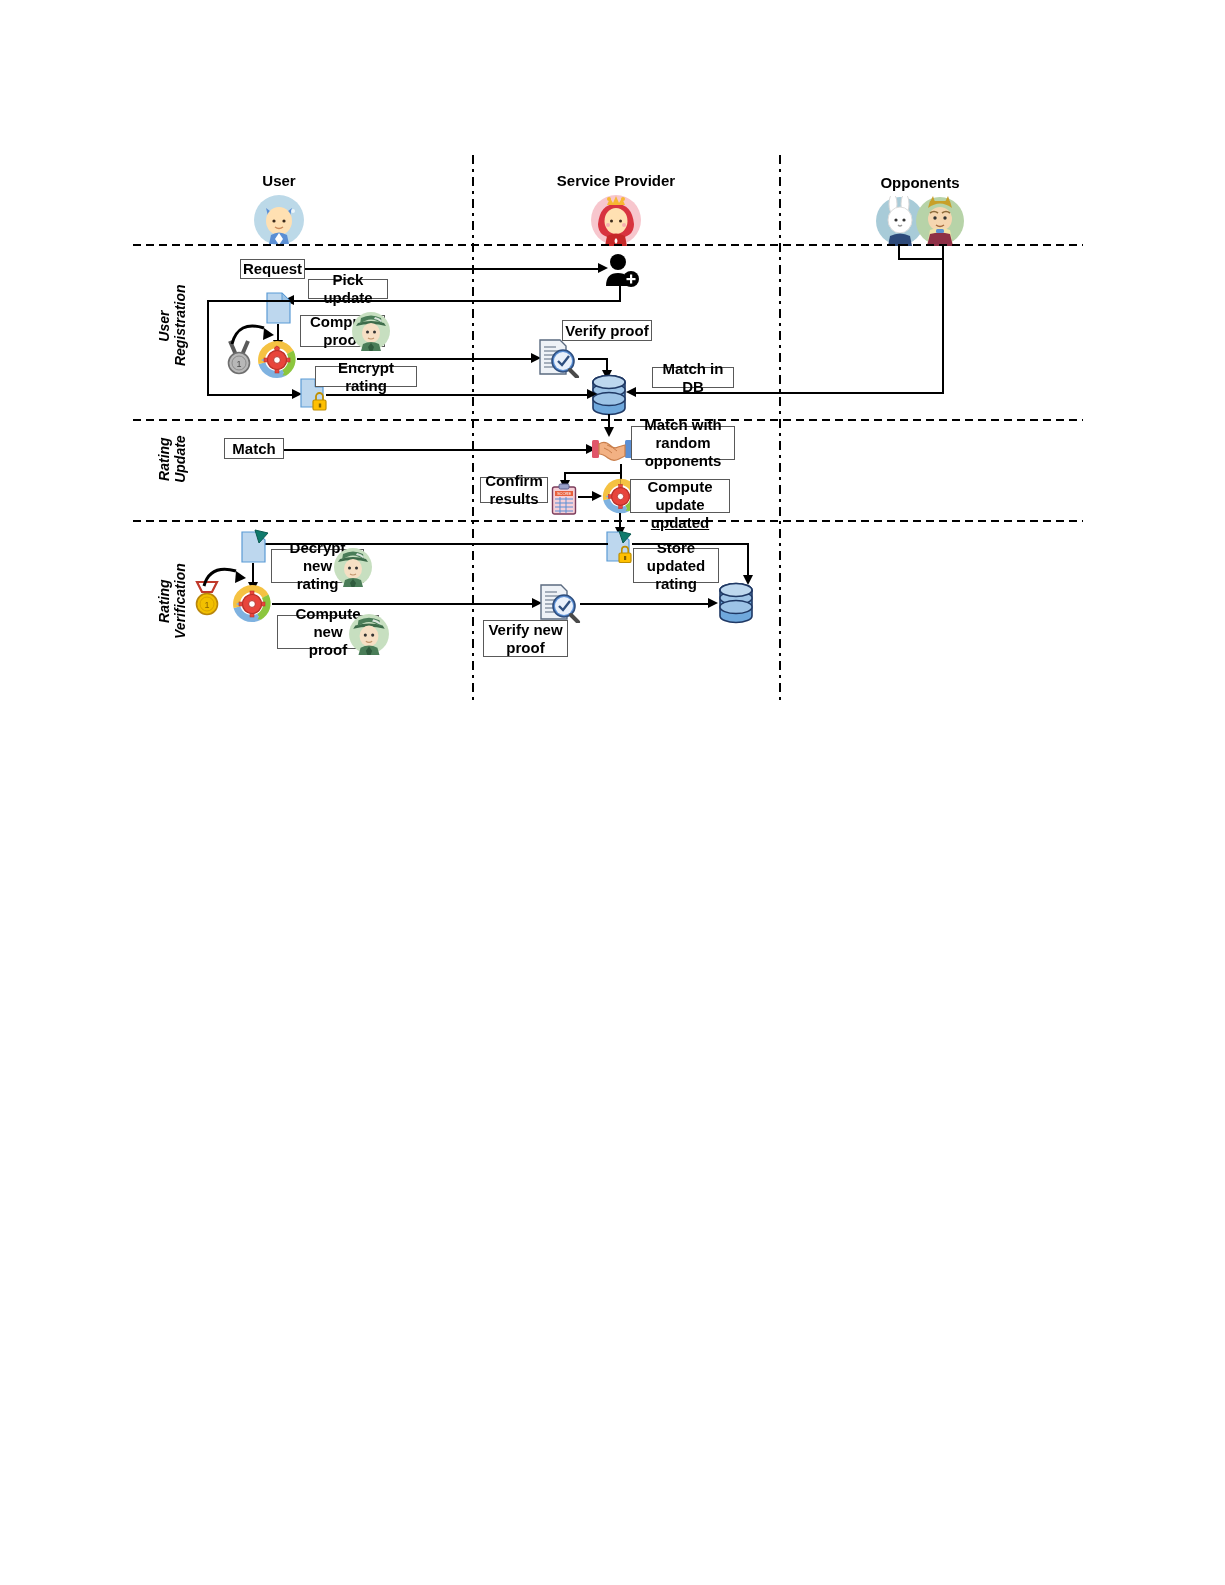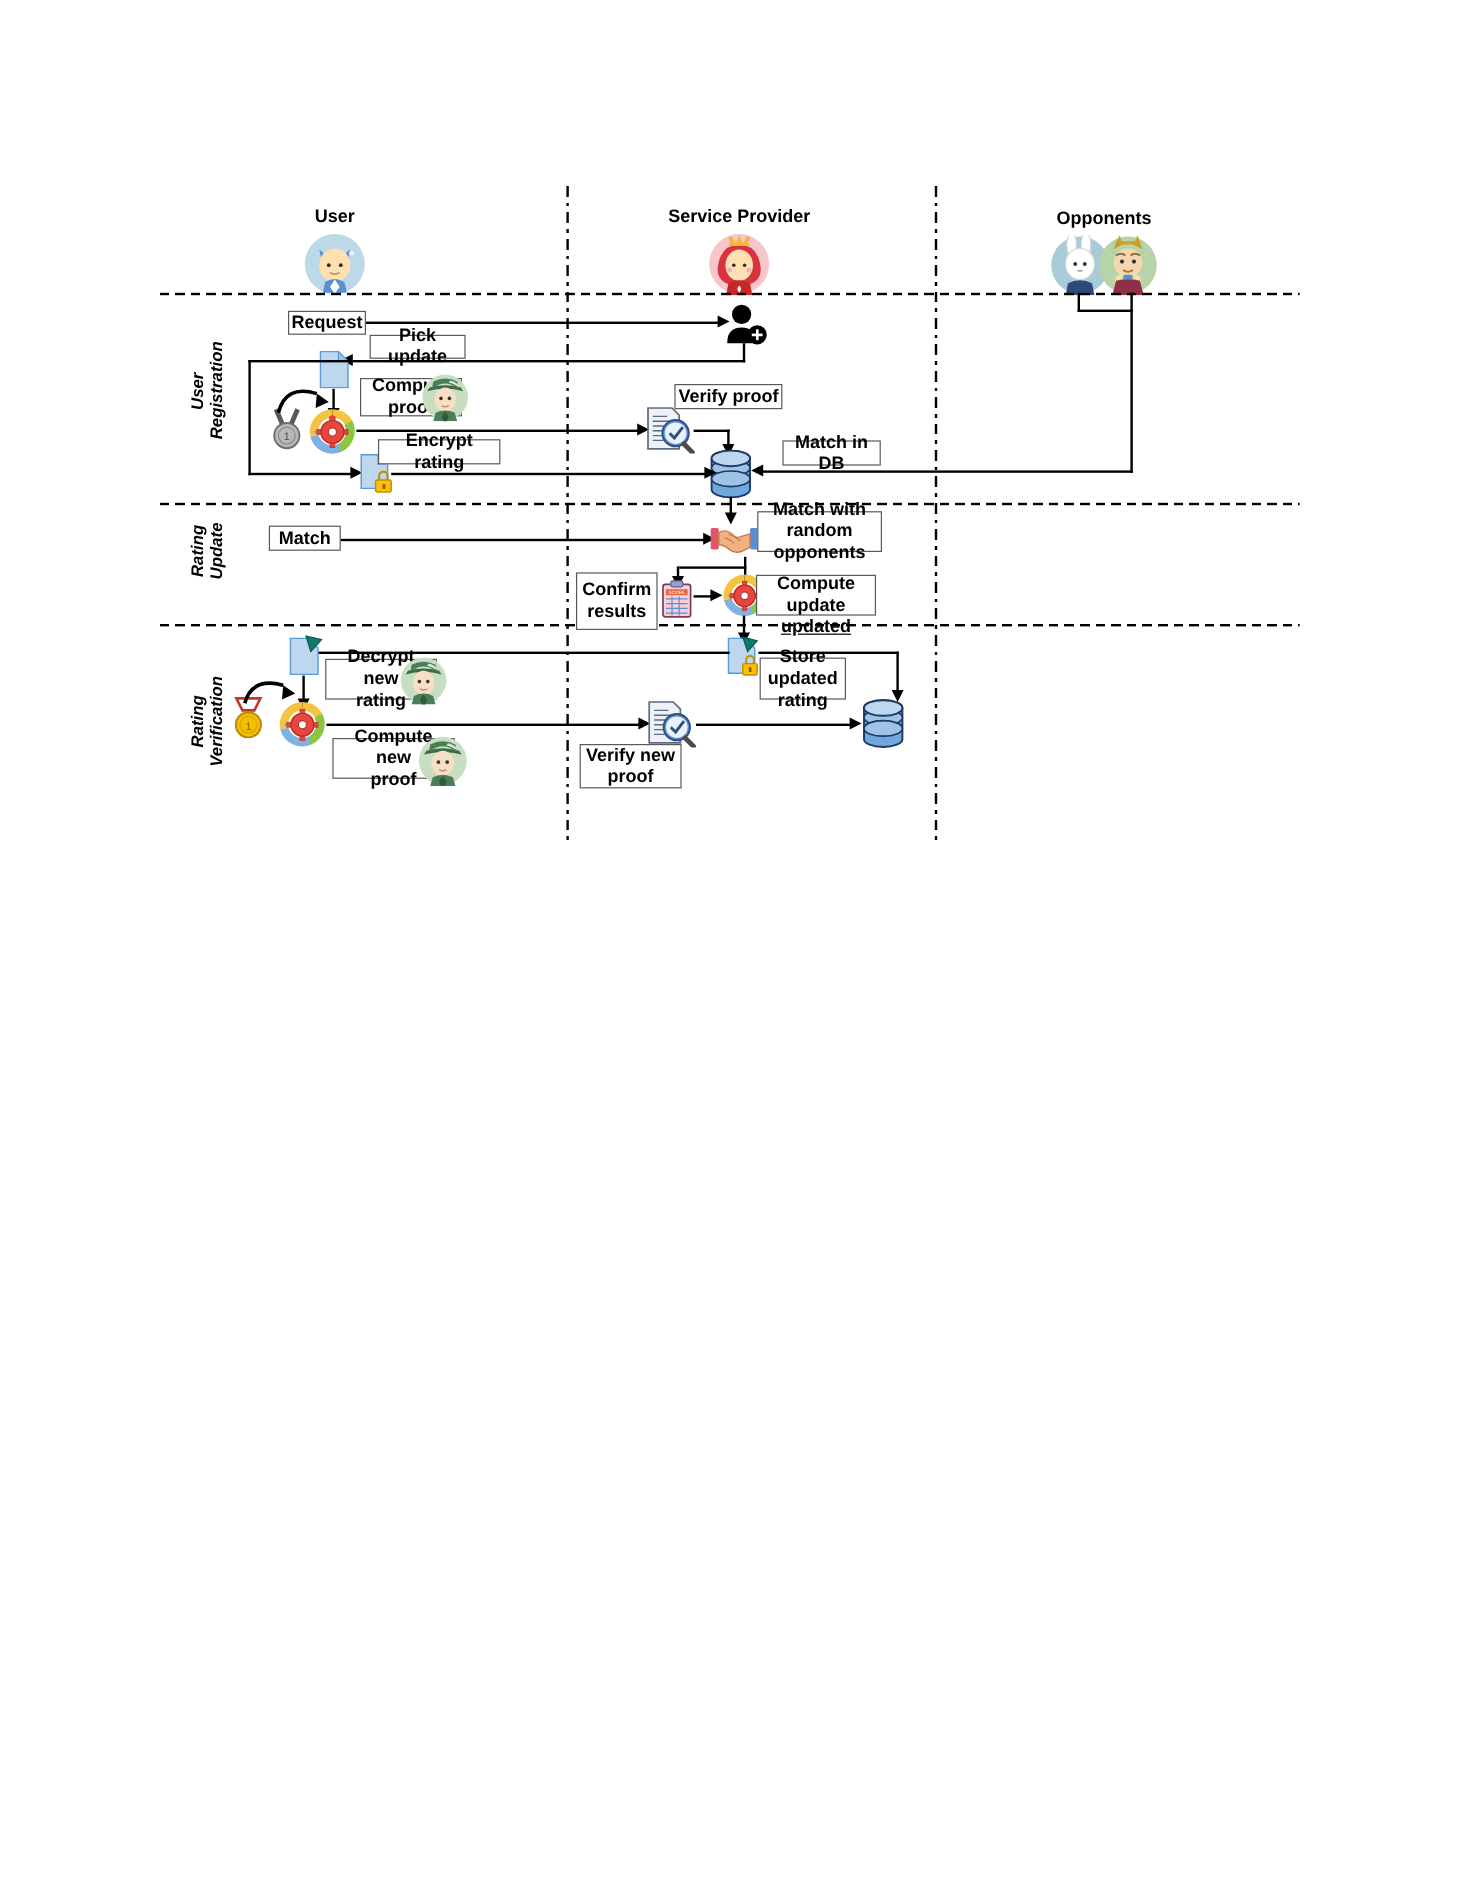--- a/index.html
+++ b/index.html
@@ -393,21 +393,21 @@
       <rect x="8" y="1" width="10" height="5" rx="1.5" fill="#9aa0c8" stroke="#5a5f8c" stroke-width="1"></rect>
       <rect x="4" y="8" width="18" height="5" fill="#e8603c"></rect>
       <text x="13" y="12.3" font-size="4" text-anchor="middle" fill="#fff" font-family="'Liberation Sans',sans-serif">SCORE</text>
       <g stroke="#5b8fd4" stroke-width="1">
         <path d="M4 16 h18 M4 20 h18 M4 24 h18 M4 28 h18"></path>
         <path d="M9 14 v16 M15 14 v16"></path>
       </g>
     </svg>
   </div>
 
-  <div class="note" style="left:480px; top:477px; width:68px; height:48px;">Confirm
+  <div class="note" style="left:480px; top:477px; width:68px; height:26px;">Confirm
 results</div>
 
   <div class="line-h" style="left:578px; top:496px; width:18px;"></div>
   <div class="arrow right" style="left:592px; top:491px;"></div>
 
   <div class="icon" style="left:600px; top:476px; width:41px; height:41px;">
     <svg viewBox="0 0 44 44">
       <path d="M22 3 a19 19 0 0 1 16.5 9.5 l-6 3.5 a12 12 0 0 0 -10.5 -6z" fill="#f5c242"></path>
       <path d="M38.5 12.5 a19 19 0 0 1 -8 25.5 l-3.5 -6 a12 12 0 0 0 5 -16z" fill="#8cc63e"></path>
       <path d="M30.5 38 a19 19 0 0 1 -27 -12 l6.8 -1.8 a12 12 0 0 0 17 7.6z" fill="#7fb2e0"></path>
@@ -551,21 +551,21 @@
   <div class="note" style="left:483px; top:620px; width:85px; height:37px;">Verify new
 proof</div>
 
   <div class="line-h" style="left:580px; top:603px; width:132px;"></div>
   <div class="arrow right" style="left:708px; top:598px;"></div>
 
   <div class="line-h" style="left:632px; top:543px; width:117px;"></div>
   <div class="line-v" style="left:747px; top:543px; height:35px;"></div>
   <div class="arrow down" style="left:743px; top:575px;"></div>
 
-  <div class="note" style="left:633px; top:548px; width:72px; height:35px;">Store updated
+  <div class="note" style="left:633px; top:548px; width:86px; height:35px;">Store updated
 rating</div>
 
   <div class="icon" style="left:718px; top:582px; width:36px; height:42px;">
     <svg viewBox="0 0 36 42">
       <ellipse cx="18" cy="8" rx="16" ry="6.5" fill="#9dc3e6" stroke="#1f3864" stroke-width="1.6"></ellipse>
       <path d="M2 8 v26 a16 6.5 0 0 0 32 0 v-26" fill="#6fa8dc" stroke="#1f3864" stroke-width="1.6"></path>
       <ellipse cx="18" cy="16" rx="16" ry="6.5" fill="#9dc3e6" stroke="#1f3864" stroke-width="1.4"></ellipse>
       <ellipse cx="18" cy="25" rx="16" ry="6.5" fill="#9dc3e6" stroke="#1f3864" stroke-width="1.4"></ellipse>
       <ellipse cx="18" cy="8" rx="16" ry="6.5" fill="#bdd7ee" stroke="#1f3864" stroke-width="1.6"></ellipse>
     </svg>

